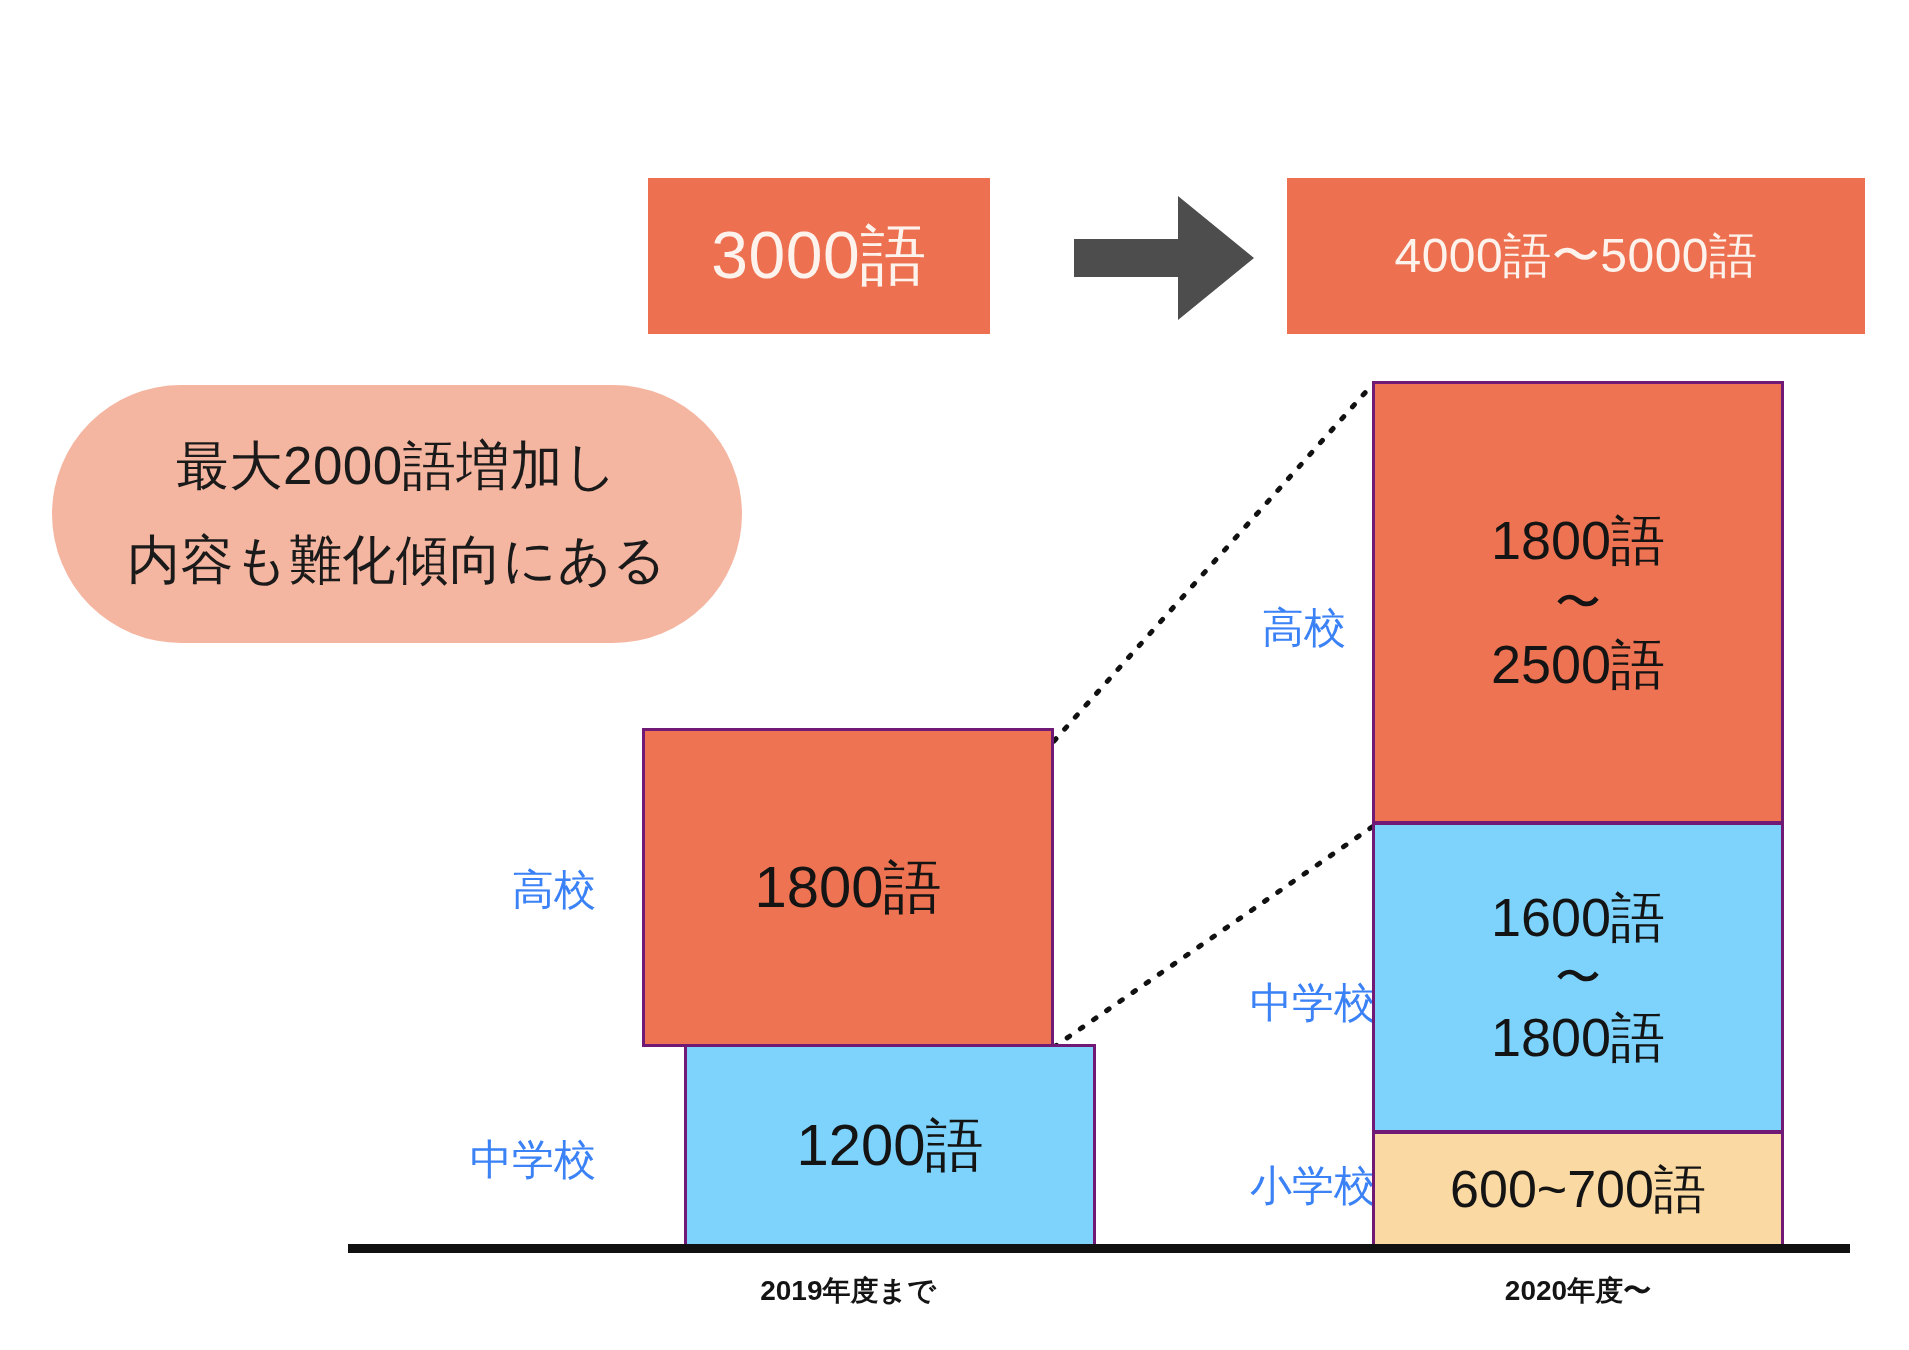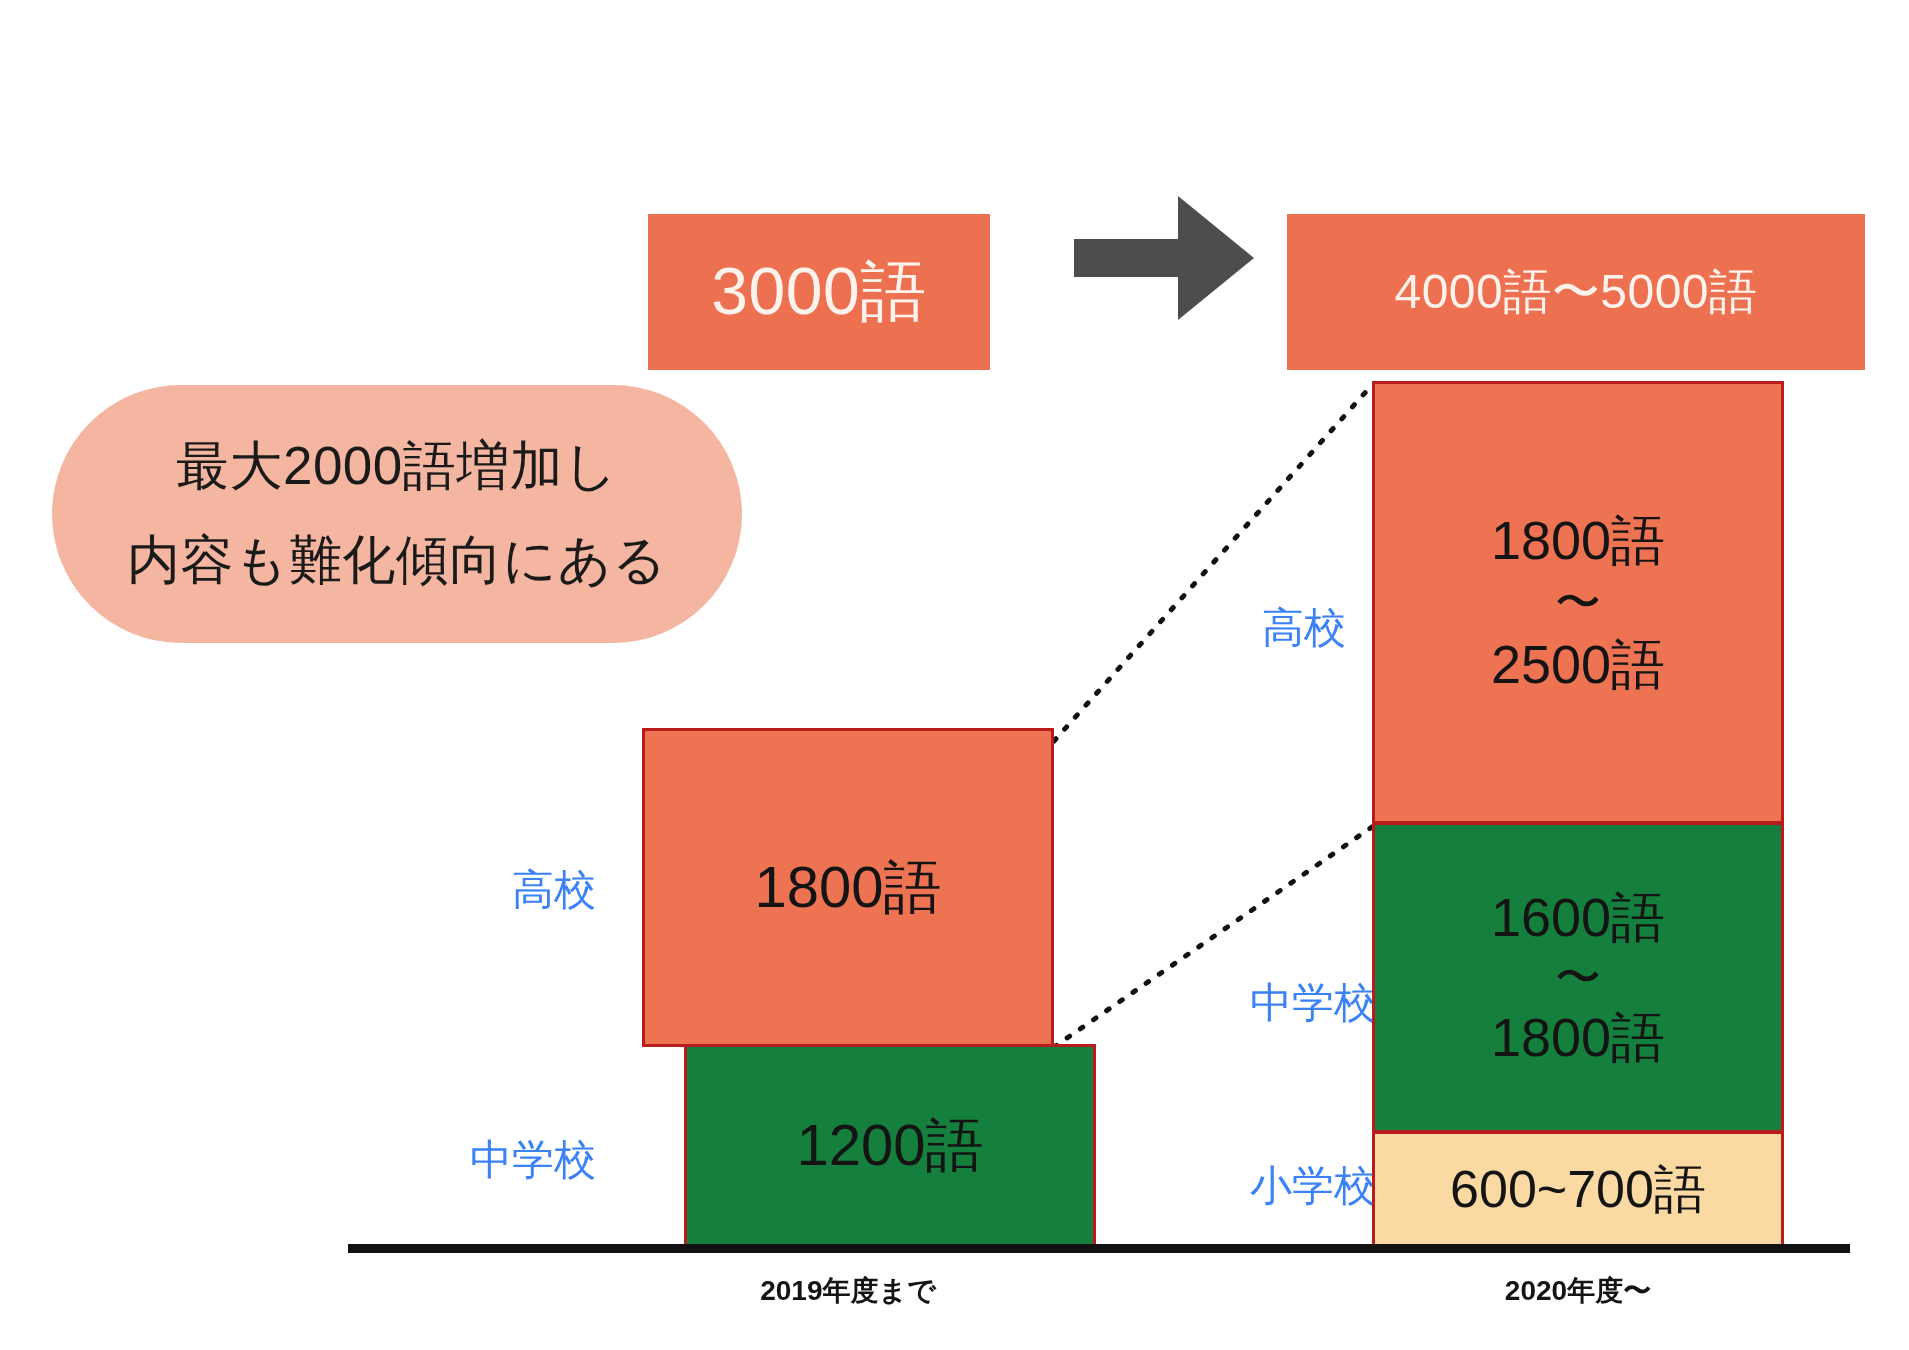--- a/index.html
+++ b/index.html
@@ -23,21 +23,20 @@
   .banner {
     position: absolute;
     background: #ED7050;
     color: #FDF3EC;
     display: flex;
     align-items: center;
     justify-content: center;
     font-weight: 400;
     letter-spacing: 0.5px;
     white-space: nowrap;
-    margin-top: 36px;
   }
   #banner-before {
     left: 648px; top: 178px;
     width: 342px; height: 156px;
     font-size: 66px;
   }
   #banner-after {
     left: 1287px; top: 178px;
     width: 578px; height: 156px;
     font-size: 48px;
@@ -73,30 +72,30 @@
   
   #baseline {
     position: absolute;
     left: 348px; top: 1244px;
     width: 1502px; height: 9px;
     background: #111111;
   }
 
   .bar-seg {
     position: absolute;
-    border: 3px solid #b91c1c;
+    border: 3px solid #701a75;
     display: flex;
     flex-direction: column;
     align-items: center;
     justify-content: center;
     color: #141414;
     white-space: nowrap;
   }
   .seg-orange { background: #EE7352; }
-  .seg-pink   { background: #15803d; }
+  .seg-pink   { background: #7dd3fc; }
   .seg-yellow { background: #FBD9A2; }
 
   .seg-line { line-height: 1.12; }
 
   
   .cat-label {
     position: absolute;
     font-size: 42px;
     color: #3b82f6;
     white-space: nowrap;

